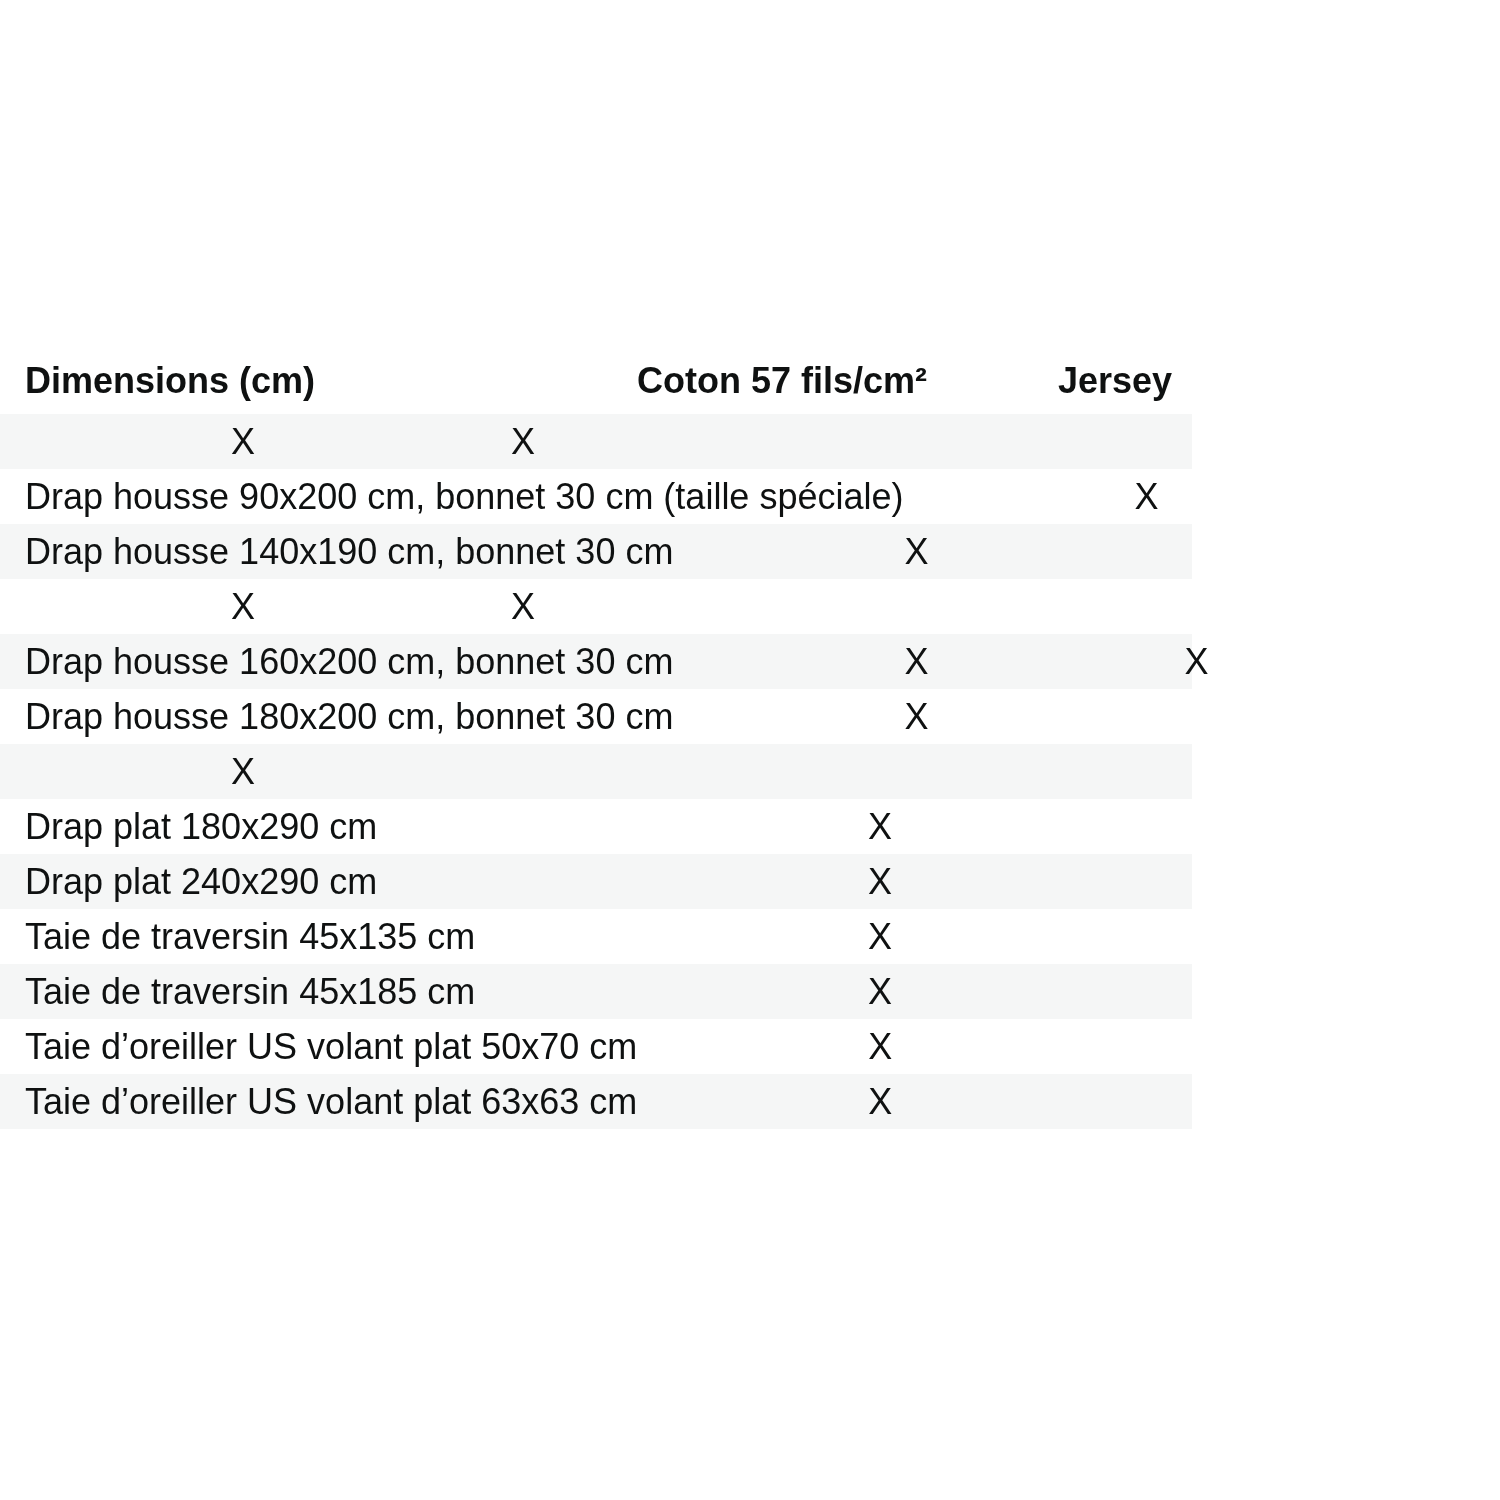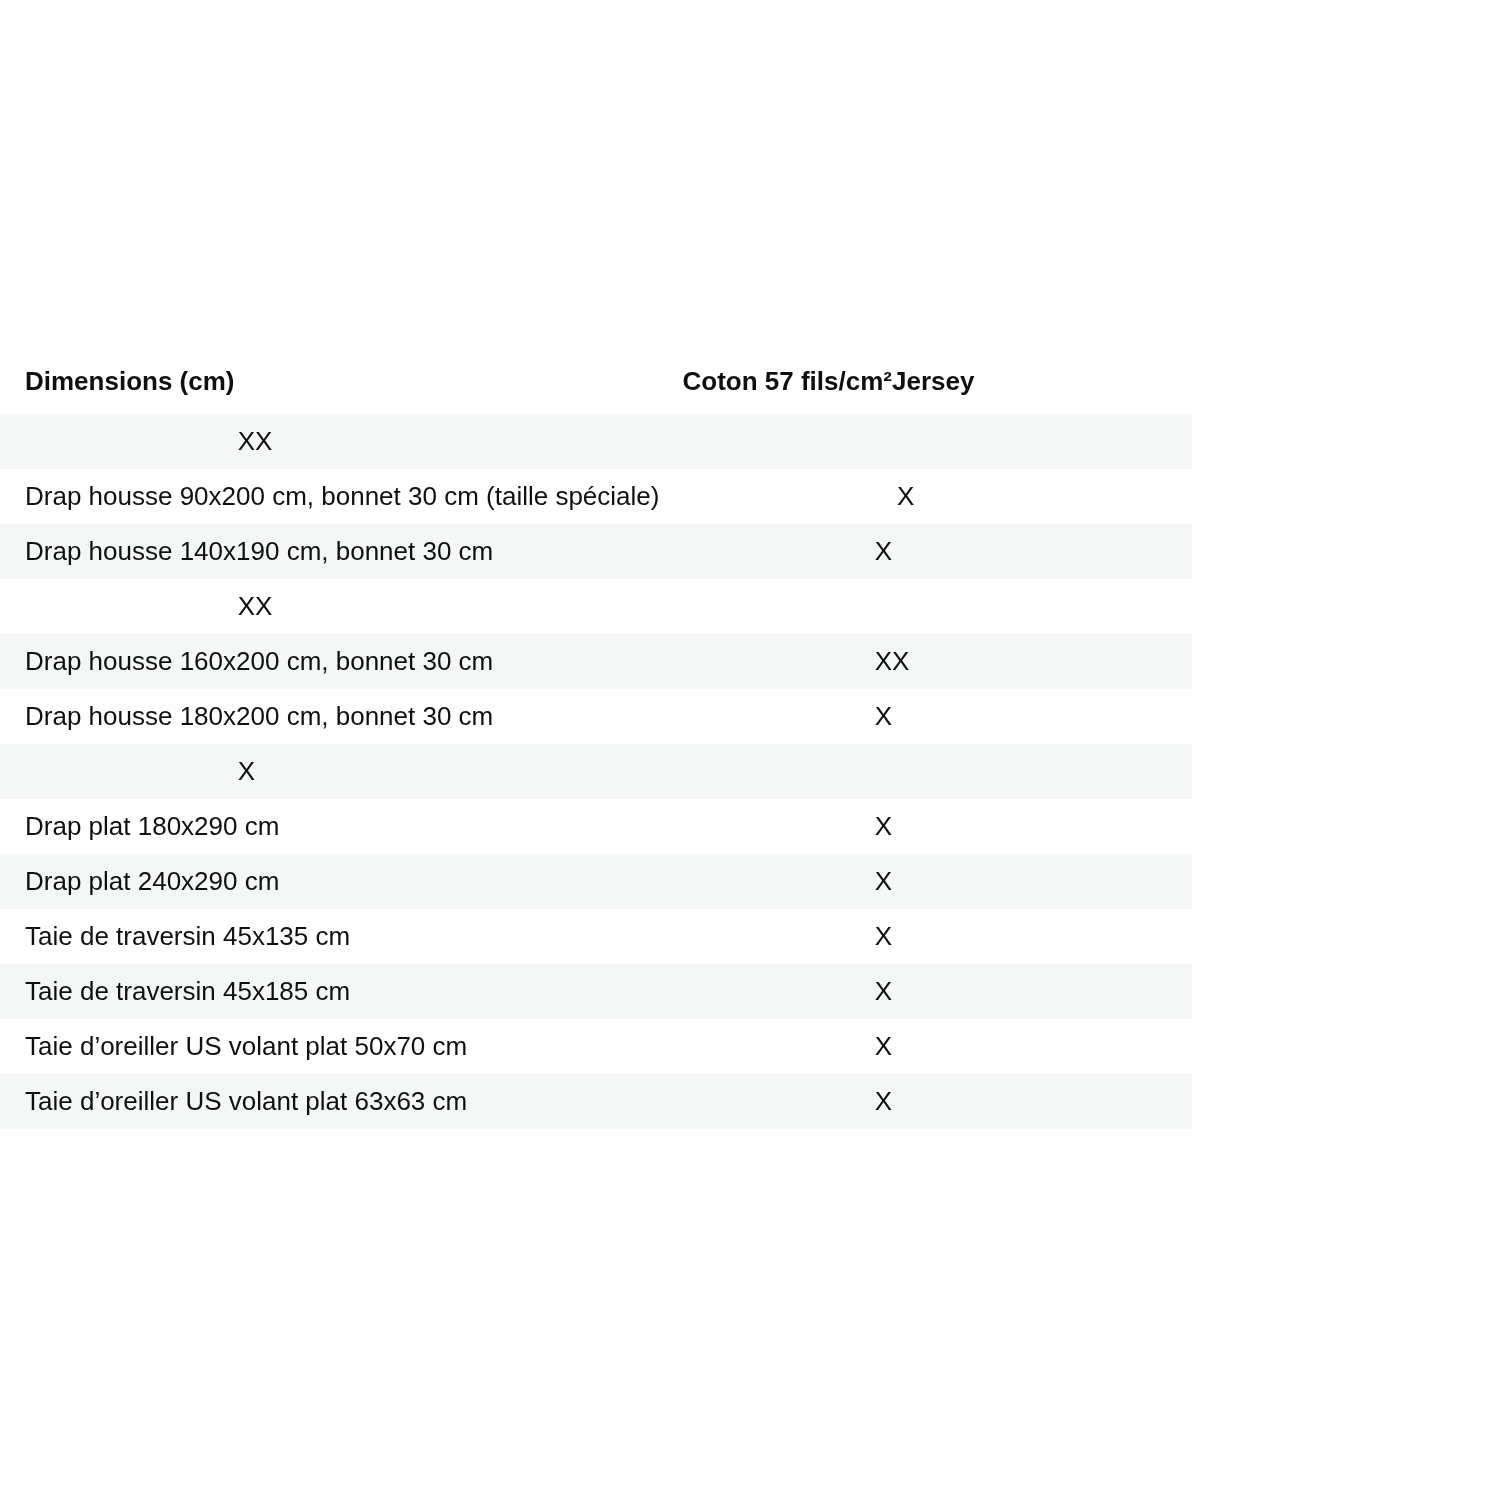--- a/index.html
+++ b/index.html
@@ -19,21 +19,21 @@
     left:0;top:0;
     width:1500px;height:1500px;
     background:var(--bg);
     overflow:hidden;
   }
   .comparison-table{
     position:absolute;
     left:0;
     top:348px;
     width:1192px;
-    font-size:26px;
+    font-size:36px;
   }
   .trow{
     display:flex;
     align-items:center;
     height:55px;
     padding-right:20px;
     background:transparent;
   }
   .header-row{
     height:66px;
@@ -53,21 +53,21 @@
     text-align:left;
   }
   .cell.coton{
     flex:0 0 255px;
     width:255px;
     text-align:right;
   }
   .cell.jersey{
     flex:0 0 280px;
     width:280px;
-    text-align:left;
+    text-align:right;
   }
 </style>
 </head>
 <body>
 
 <div class="page">
   <div class="comparison-table">
 
     <div class="trow header-row">
       <div class="cell label">Dimensions (cm)</div>

